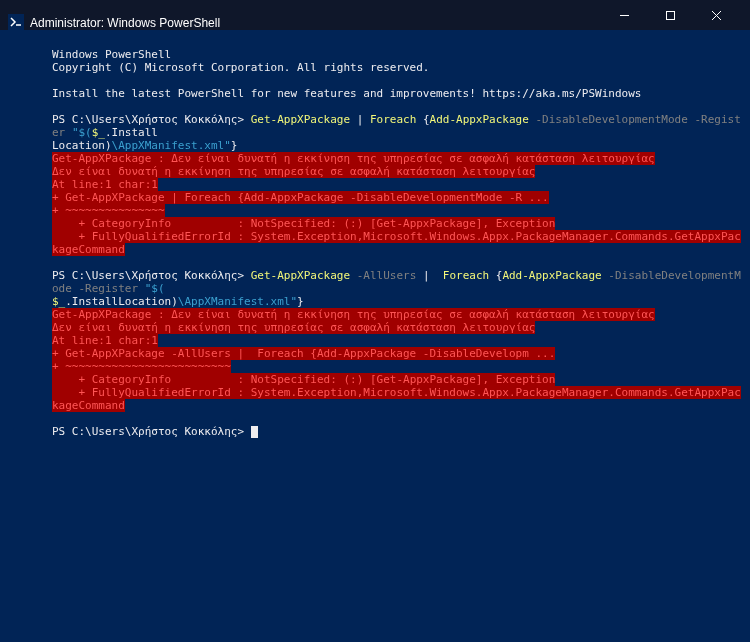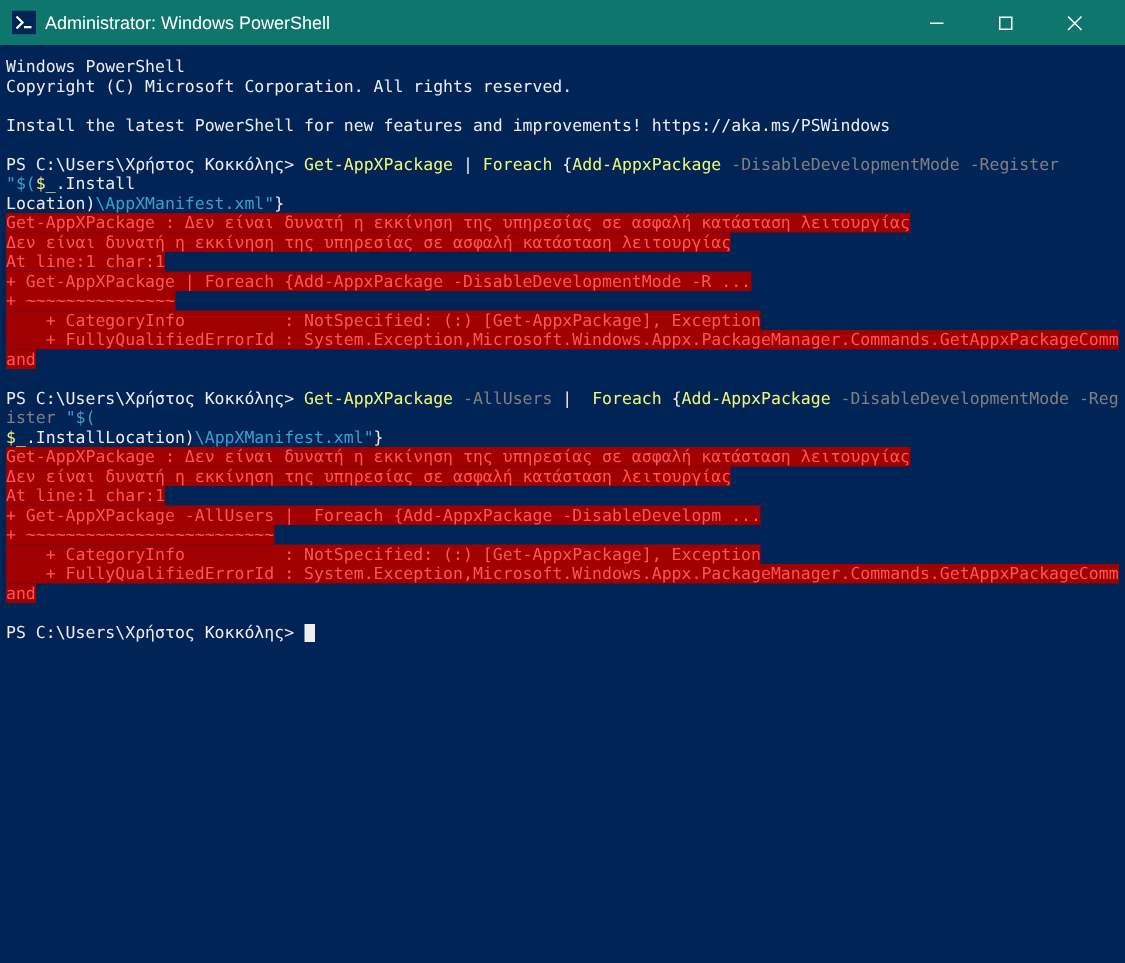--- a/index.html
+++ b/index.html
@@ -6,23 +6,23 @@
     body {
       width: 750px;
       height: 642px;
       background: #012456;
       font-family: 'Consolas', 'Lucida Console', monospace;
       font-size: 11px;
       overflow: hidden;
     }
     .titlebar {
       height: 30px;
-      background: #0f766e;
+      background: #0f172a;
       display: flex;
-      align-items: center;
+      align-items: flex-end;
       padding: 0 11px 0 8px;
       color: #cccccc;
     }
     .titlebar-icon {
       width: 16px;
       height: 16px;
       margin-right: 6px;
       display: inline-flex;
       align-items: center;
       justify-content: center;
@@ -41,25 +41,26 @@
       width: 46px;
       height: 100%;
       display: flex;
       align-items: center;
       justify-content: center;
       color: #ffffff;
       font-size: 12px;
       cursor: pointer;
     }
     .terminal {
-      padding: 8px 4px;
+      padding: 18px 4px;
       color: #eeedf0;
       line-height: 13px;
       white-space: pre-wrap;
       word-break: break-all;
+      margin-left: 48px;
     }
     .yellow { color: #f2f779; }
     .gray { color: #808080; }
     .cyan { color: #3ba0cf; }
     .error-red-bg { background: #a00000; }
     .red-text { color: #ff5555; }
     .cursor {
       display: inline-block;
       width: 7px;
       height: 12px;

